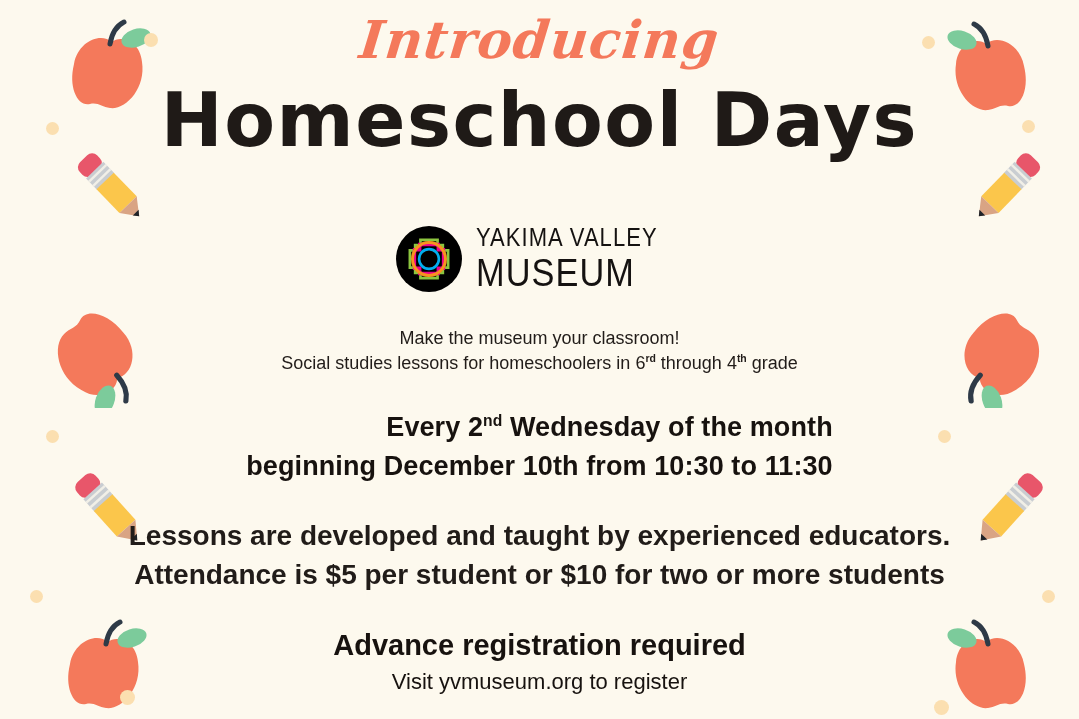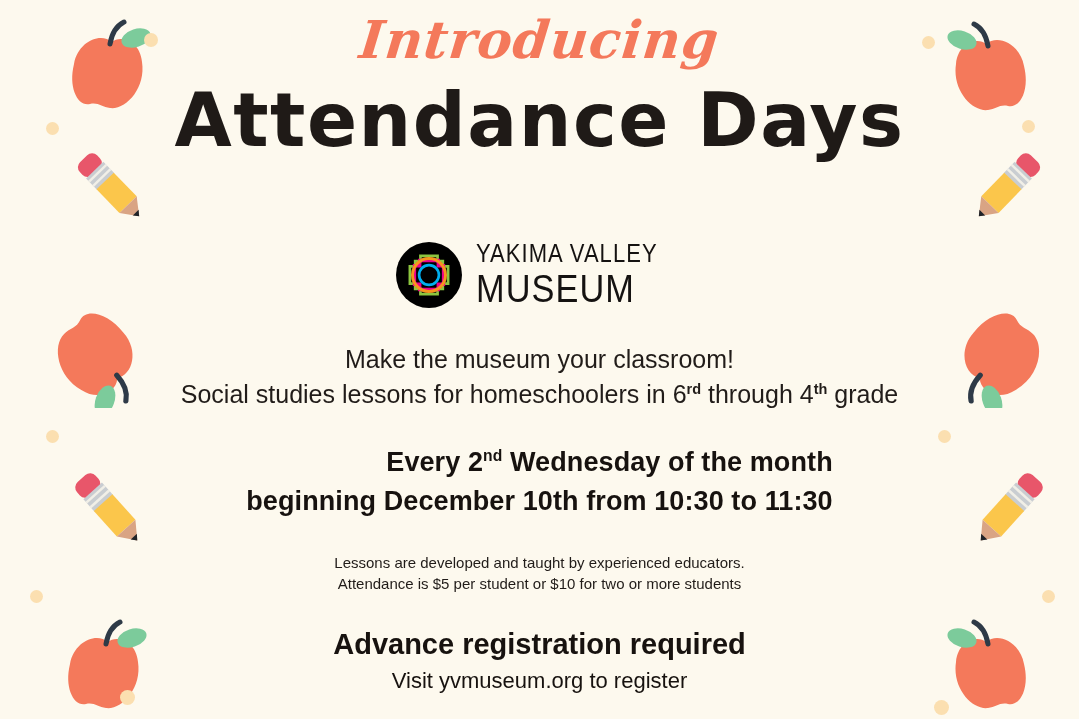--- a/index.html
+++ b/index.html
@@ -63,21 +63,21 @@
     font-weight: 700;
     font-size: 74px;
     color: #1F1A17;
     letter-spacing: 1.5px;
     margin-top: 16px;
     line-height: 1.05;
   }
 
   
   .logo-wrap {
-    margin-top: 32px;
+    margin-top: 16px;
     display: flex;
     align-items: center;
     justify-content: center;
     gap: 14px;
   }
   .logo-mark {
     width: 66px;
     height: 66px;
     display: block;
   }
@@ -103,42 +103,42 @@
     letter-spacing: 1.2px;
     color: #151211;
     margin-top: 3px;
     transform: scaleX(0.88);
     transform-origin: left center;
   }
 
   
   .intro-block {
     margin-top: 34px;
-    font-size: 25px;
+    font-size: 18px;
     color: #211C19;
     line-height: 1.38;
     font-weight: 400;
   }
 
   .date-block {
     margin-top: 32px;
     font-size: 27px;
     font-weight: 700;
     color: #17120F;
     line-height: 1.45;
     letter-spacing: 0.1px;
     text-align: right;
   }
 
   .details-block {
     margin-top: 30px;
-    font-size: 15px;
+    font-size: 28px;
     color: #211C19;
     line-height: 1.4;
-    font-weight: 400;
+    font-weight: 700;
   }
 
   .register-block {
     margin-top: 30px;
     line-height: 1.42;
     color: #17120F;
   }
   .register-bold {
     font-size: 29px;
     font-weight: 700;
@@ -268,21 +268,21 @@
       <path d="M62 26 C64 14 70 7 76 4" stroke="#2E3A47" stroke-width="5" fill="none" stroke-linecap="round"></path>
       <ellipse cx="88" cy="20" rx="15" ry="9" fill="#7CCB9B" transform="rotate(-18 88 20)"></ellipse>
     </g>
   </svg>
   <div class="dot" style="left:934px; top:700px; width:15px; height:15px;"></div>
 
   <div id="content">
 
     <div class="introducing">Introducing</div>
 
-    <h1 class="main-title">Attendance Days</h1>
+    <h1 class="main-title">Homeschool Days</h1>
 
     <div class="logo-wrap">
       <svg class="logo-mark" viewBox="0 0 100 100">
         <circle cx="50" cy="50" r="50" fill="#000000"></circle>
         <path d="M29 37 L29 29 L37 29 L37 21 L63 21 L63 29 L71 29 L71 37 L79 37 L79 63 L71 63 L71 71 L63 71 L63 79 L37 79 L37 71 L29 71 L29 63 L21 63 L21 37 Z" fill="none" stroke="#8DC63F" stroke-width="4"></path>
         <path d="M36 28 L64 28 L64 36 L72 36 L72 64 L64 64 L64 72 L36 72 L36 64 L28 64 L28 36 L36 36 Z" fill="none" stroke="#EC008C" stroke-width="5"></path>
         <circle cx="50" cy="50" r="25" fill="none" stroke="#F7941E" stroke-width="4.5"></circle>
         <circle cx="50" cy="50" r="15" fill="none" stroke="#00AEEF" stroke-width="4"></circle>
       </svg>
       <div class="logo-text">

